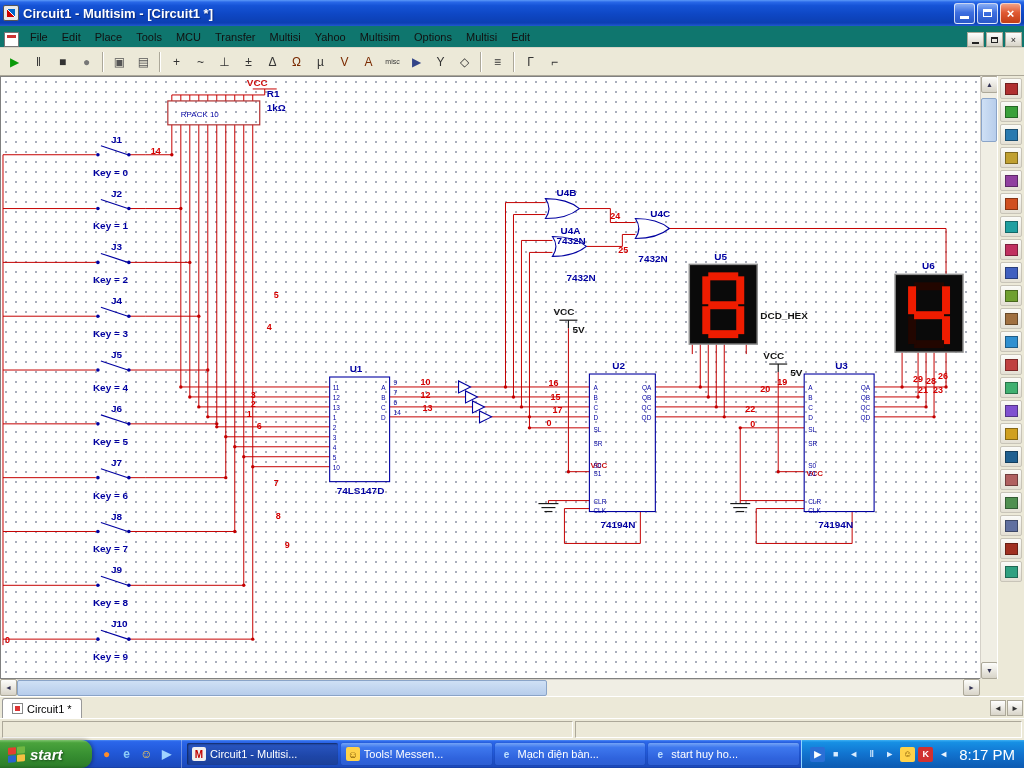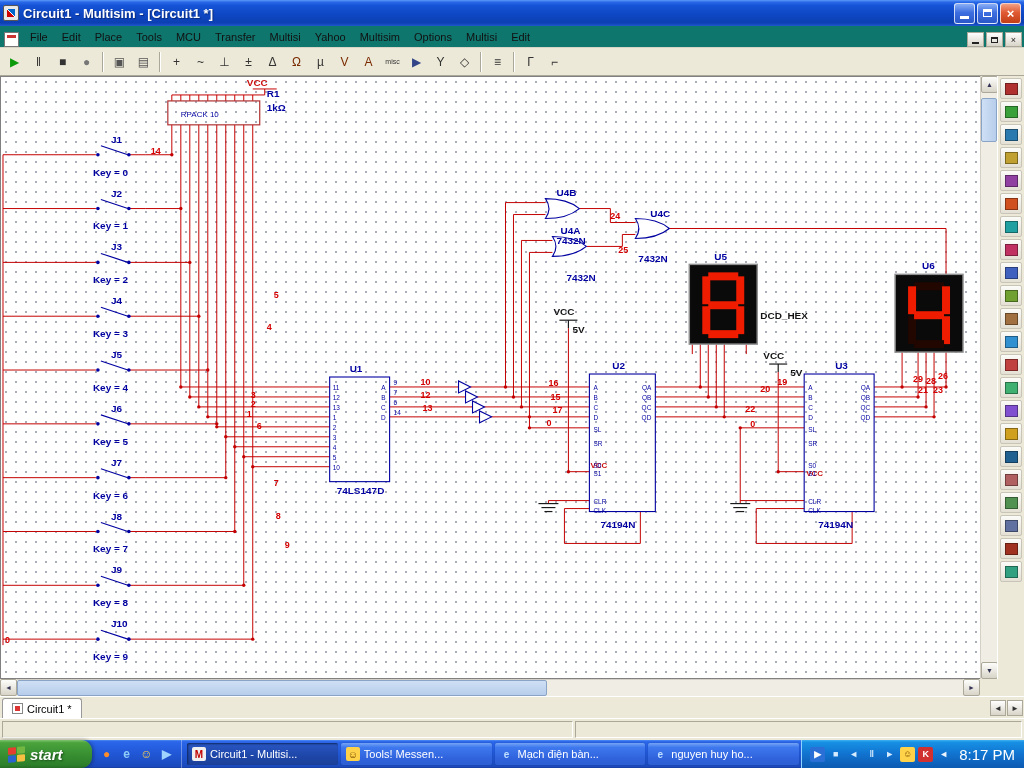--- a/index.html
+++ b/index.html
@@ -661,21 +661,21 @@
         <div class="taskbtn">
           <span class="ticon" style="background: rgb(255, 210, 74); color: rgb(122, 82, 0);">☺</span>
           <span class="label">Tools! Messen...</span>
         </div>
         <div class="taskbtn">
           <span class="ticon" style="background: transparent; color: rgb(191, 224, 255);">e</span>
           <span class="label">Mạch điện bàn...</span>
         </div>
         <div class="taskbtn">
           <span class="ticon" style="background: transparent; color: rgb(191, 224, 255);">e</span>
-          <span class="label">nguyen huy ho...</span>
+          <span class="label">start huy ho...</span>
         </div>
       </div>
     <div class="tray">
       <span id="trayicons" style="display:flex;gap:3px;align-items:center">
           <span class="trayicon" style="background: rgb(42, 111, 214); color: rgb(255, 255, 255);">▶</span>
           <span class="trayicon" style="color: rgb(216, 236, 255);">■</span>
           <span class="trayicon" style="color: rgb(216, 236, 255);">◄</span>
           <span class="trayicon" style="color: rgb(216, 236, 255);">‖</span>
           <span class="trayicon" style="color: rgb(216, 236, 255);">►</span>
           <span class="trayicon" style="background: rgb(255, 210, 74); color: rgb(122, 82, 0);">☺</span>

